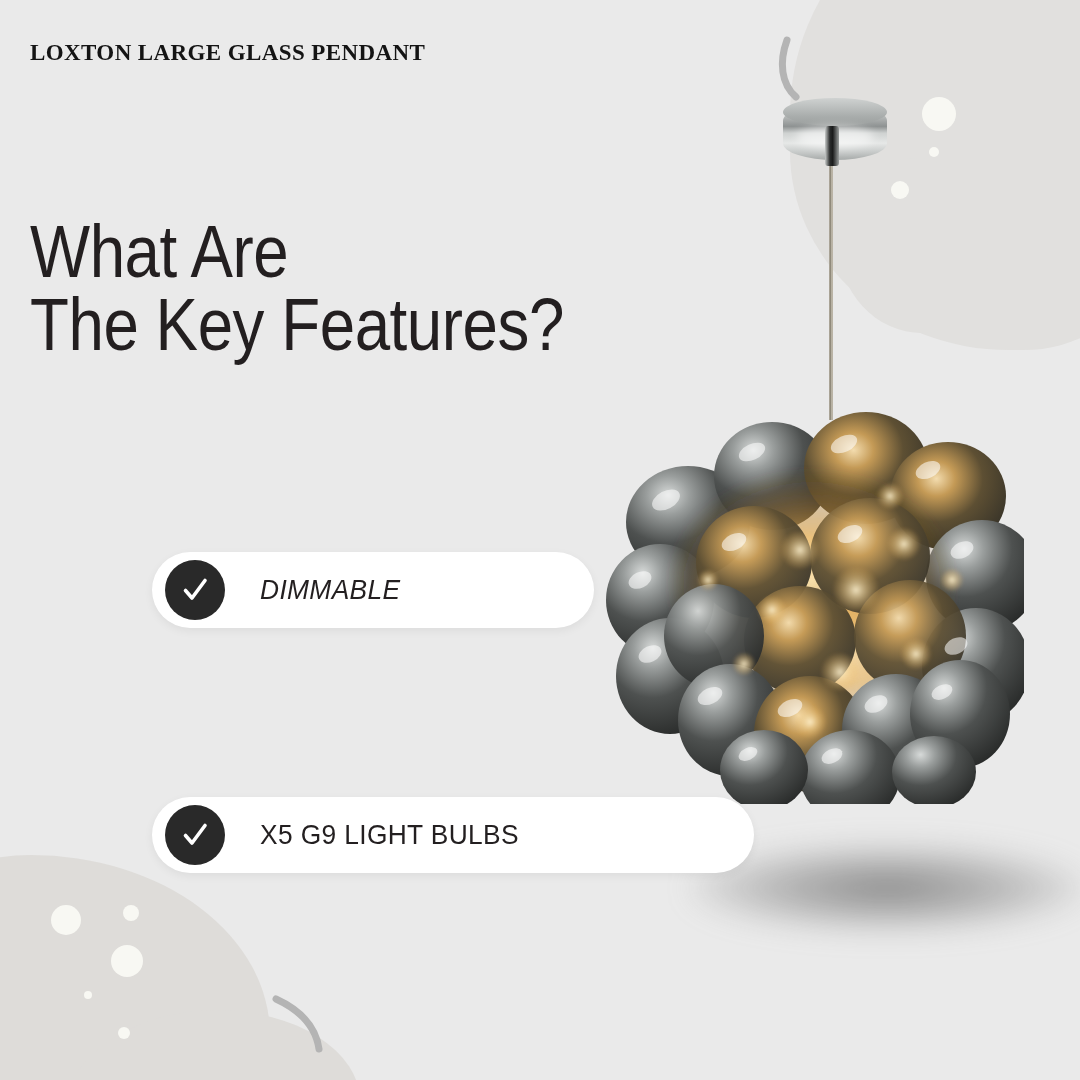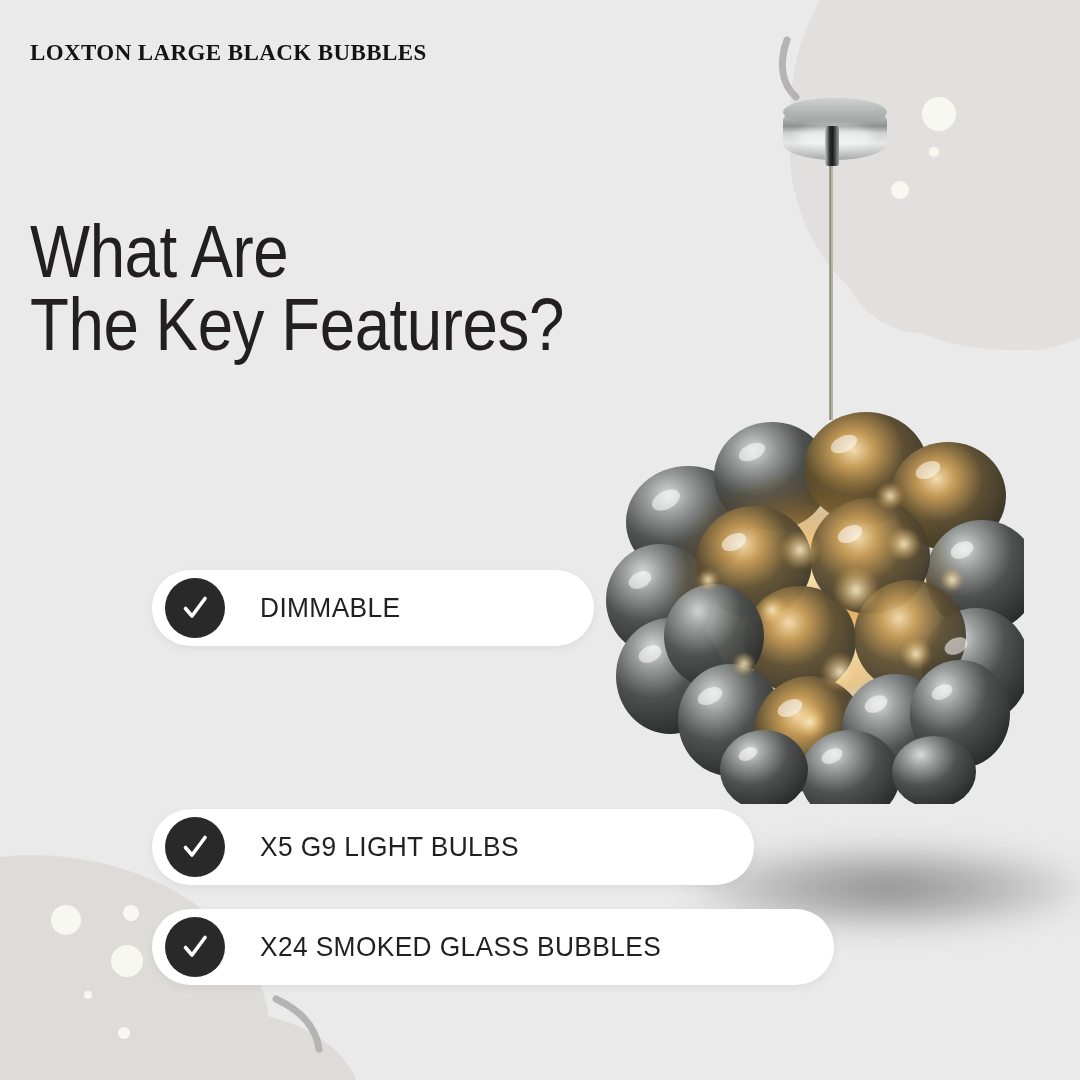--- a/index.html
+++ b/index.html
@@ -195,23 +195,23 @@
     left: 108px;
     font-size: 28px;
     font-weight: 300;
     color: #231f20;
     letter-spacing: 0.4px;
     transform: scaleX(0.94);
     transform-origin: left center;
     white-space: nowrap;
   }
 
-  #pill-0 { left: 152px; top: 570px; width: 442px; }
+  #pill-0 { left: 152px; top: 552px; width: 442px; font-style: italic; }
   #pill-1 { left: 152px; top: 690px; width: 512px; }
-  #pill-2 { left: 152px; top: 797px; width: 602px; margin-top: 12px; }
+  #pill-2 { left: 152px; top: 797px; width: 602px; }
   #pill-3 { left: 152px; top: 909px; width: 682px; }
 </style>
 </head>
 <body>
 
 <div id="canvas">
 
   <div class="bg-layer">
     <div class="blob-tr"></div>
     <div class="blob-tr2"></div>
@@ -335,21 +335,21 @@
           <ellipse cx="338" cy="288" rx="11" ry="7" transform="rotate(-25 338 288)"></ellipse>
           <ellipse cx="228" cy="352" rx="11" ry="7" transform="rotate(-25 228 352)"></ellipse>
           <ellipse cx="144" cy="350" rx="10" ry="6" transform="rotate(-25 144 350)"></ellipse>
           <ellipse cx="130" cy="138" rx="13" ry="8" transform="rotate(-25 130 138)"></ellipse>
           <ellipse cx="246" cy="130" rx="13" ry="8" transform="rotate(-25 246 130)"></ellipse>
         </g>
       </svg>
     </div>
   </div>
 
-  <div class="kicker">LOXTON LARGE BLACK BUBBLES</div>
+  <div class="kicker">LOXTON LARGE GLASS PENDANT</div>
 
   <div class="headline">What Are
 The Key Features?</div>
 
   <div class="pill" id="pill-0">
     <span class="check">
       <svg width="34" height="34" viewBox="0 0 34 34">
         <path d="M7.5 17.5 L14 25 L27 7.5" stroke="#ffffff" stroke-width="3.6" stroke-linecap="round" stroke-linejoin="round" fill="none"></path>
       </svg>
     </span>
@@ -359,22 +359,14 @@
 
   <div class="pill" id="pill-2">
     <span class="check">
       <svg width="34" height="34" viewBox="0 0 34 34">
         <path d="M7.5 17.5 L14 25 L27 7.5" stroke="#ffffff" stroke-width="3.6" stroke-linecap="round" stroke-linejoin="round" fill="none"></path>
       </svg>
     </span>
     <span class="plabel">X5 G9 LIGHT BULBS</span>
   </div>
 
-  <div class="pill" id="pill-3">
-    <span class="check">
-      <svg width="34" height="34" viewBox="0 0 34 34">
-        <path d="M7.5 17.5 L14 25 L27 7.5" stroke="#ffffff" stroke-width="3.6" stroke-linecap="round" stroke-linejoin="round" fill="none"></path>
-      </svg>
-    </span>
-    <span class="plabel">X24 SMOKED GLASS BUBBLES</span>
-  </div>
 
 </div>
 
 </body></html>

